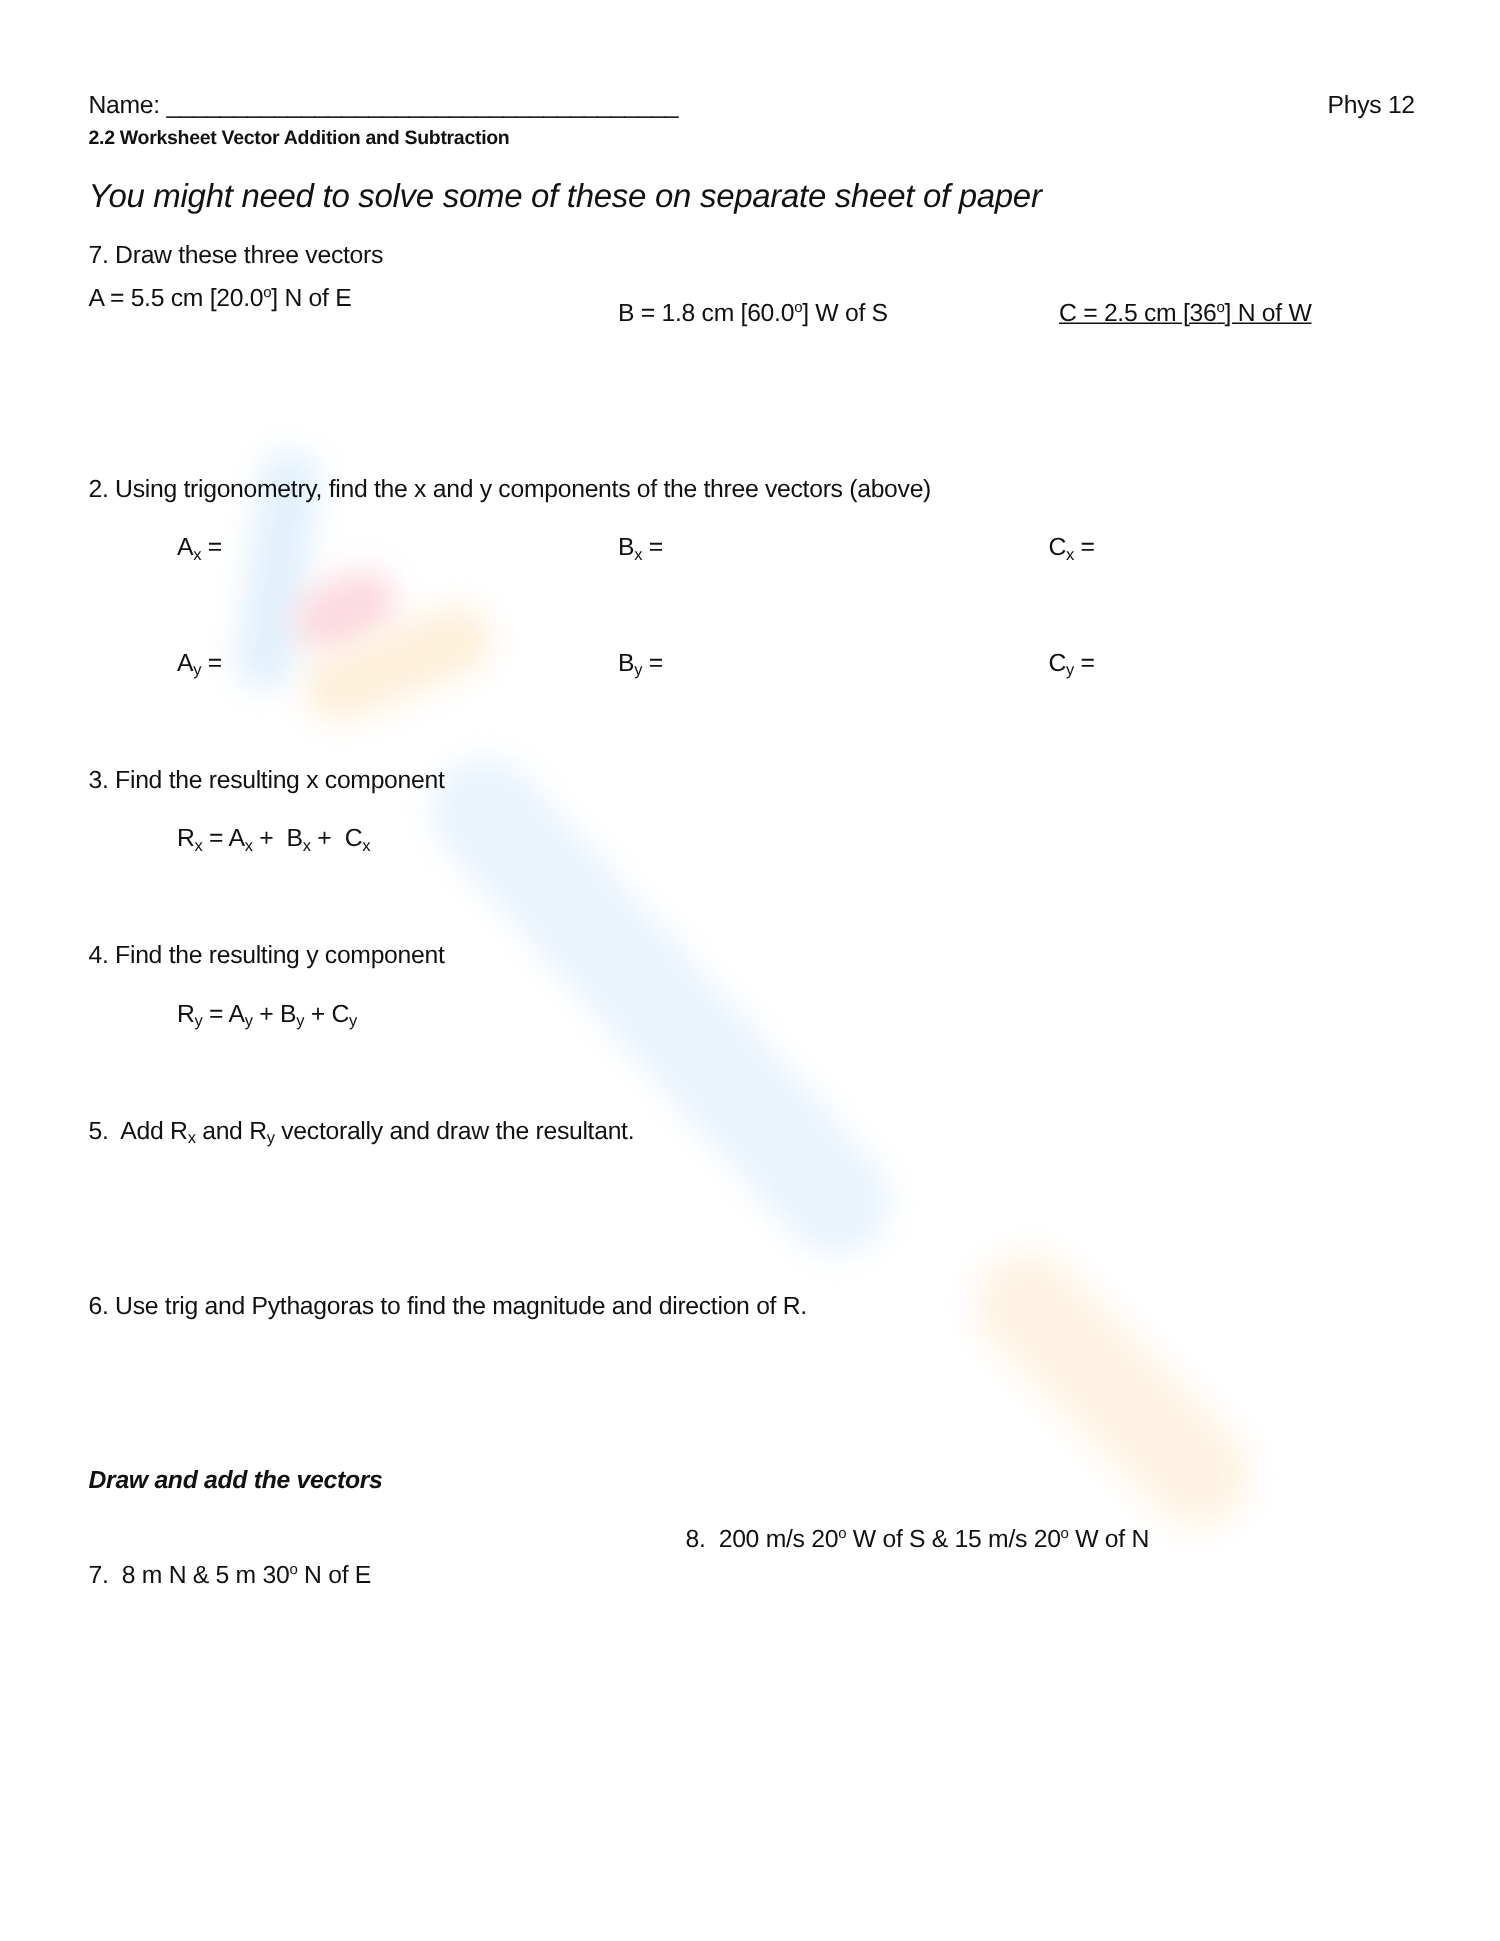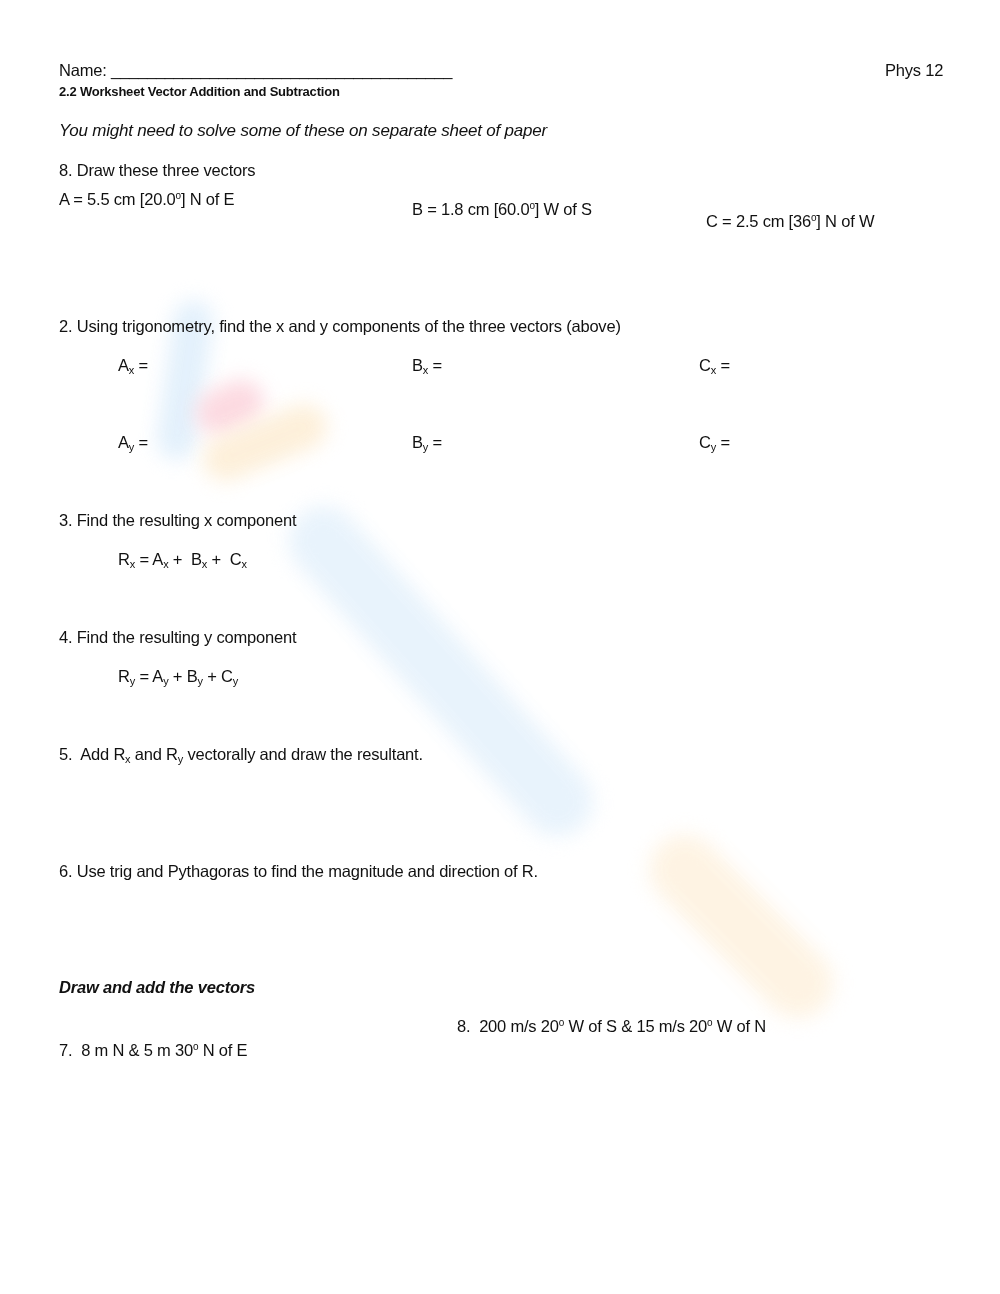--- a/index.html
+++ b/index.html
@@ -26,30 +26,30 @@
     <div class="wm-blob" style="left:300px;top:480px;width:420px;height:70px;background:#e6f2fc;opacity:.9;transform-origin:left center;transform:rotate(48deg);"></div>
     <div class="wm-blob" style="left:660px;top:810px;width:230px;height:70px;background:#fef3e2;opacity:.95;transform-origin:left center;transform:rotate(45deg);"></div>
   </div>
 
   <div class="line" style="left:59px;top:60px;">
     <span>Name:</span>
     <span>______________________________________</span>
   </div>
   <div class="line" style="left:885px;top:60px;">Phys 12</div>
   <div class="line bold" style="left:59px;top:82px;font-size:13px;">2.2 Worksheet Vector Addition and Subtraction</div>
-  <div class="line italic" style="left:59px;top:121px;font-size:17px;">You might need to solve some of these on separate sheet of paper</div>
+  <div class="line italic" style="left:59px;top:121px;font-size:22px;">You might need to solve some of these on separate sheet of paper</div>
 
-  <div class="line" style="left:59px;top:160px;">8.  Draw these three vectors</div>
+  <div class="line" style="left:59px;top:160px;">7.  Draw these three vectors</div>
   <div class="line" style="left:59px;top:189px;">
     <span>A = 5.5 cm [20.0</span><sup>o</sup><span>] N of E</span>
   </div>
   <div class="line" style="left:412px;top:199px;">
     <span>B = 1.8 cm [60.0</span><sup>o</sup><span>] W of S</span>
   </div>
-  <div class="line" style="left:706px;top:211px;">
+  <div class="line" style="left:706px;top:199px;text-decoration:underline;">
     <span>C = 2.5 cm [36</span><sup>o</sup><span>] N of W</span>
   </div>
 
   <div class="line" style="left:59px;top:316px;">2.  Using trigonometry, find the x and y components of the three vectors (above)</div>
   <div class="line" style="left:118px;top:355px;">
     <span>A</span><sub>x</sub><span> =</span>
   </div>
   <div class="line" style="left:412px;top:355px;">
     <span>B</span><sub>x</sub><span> =</span>
   </div>

